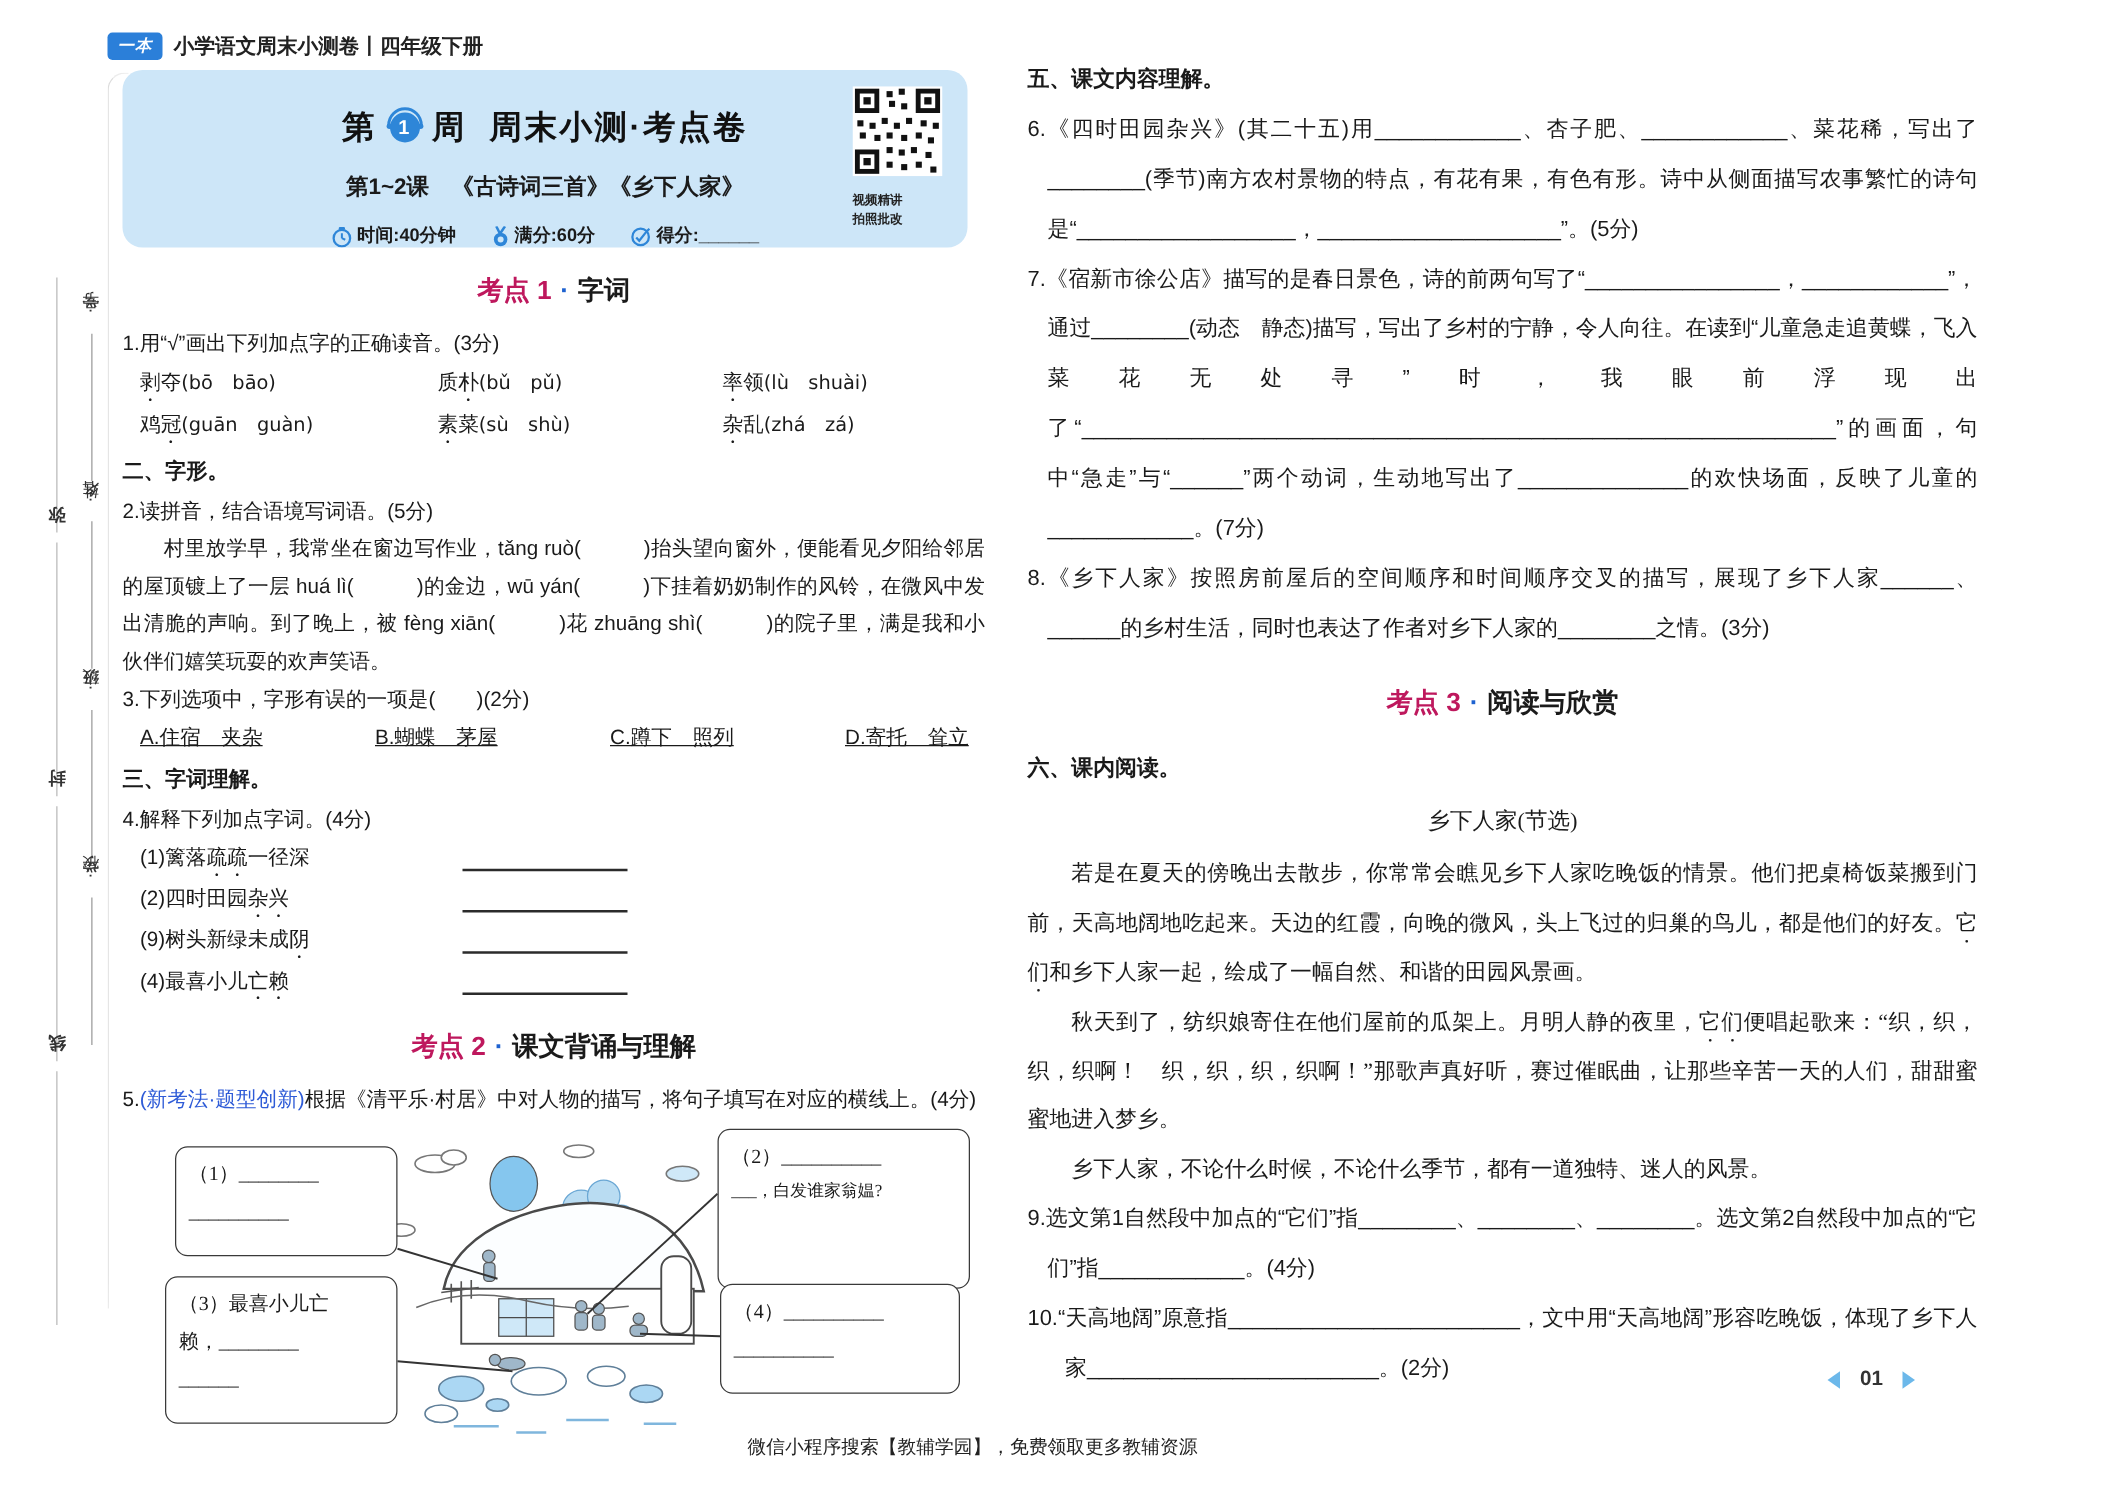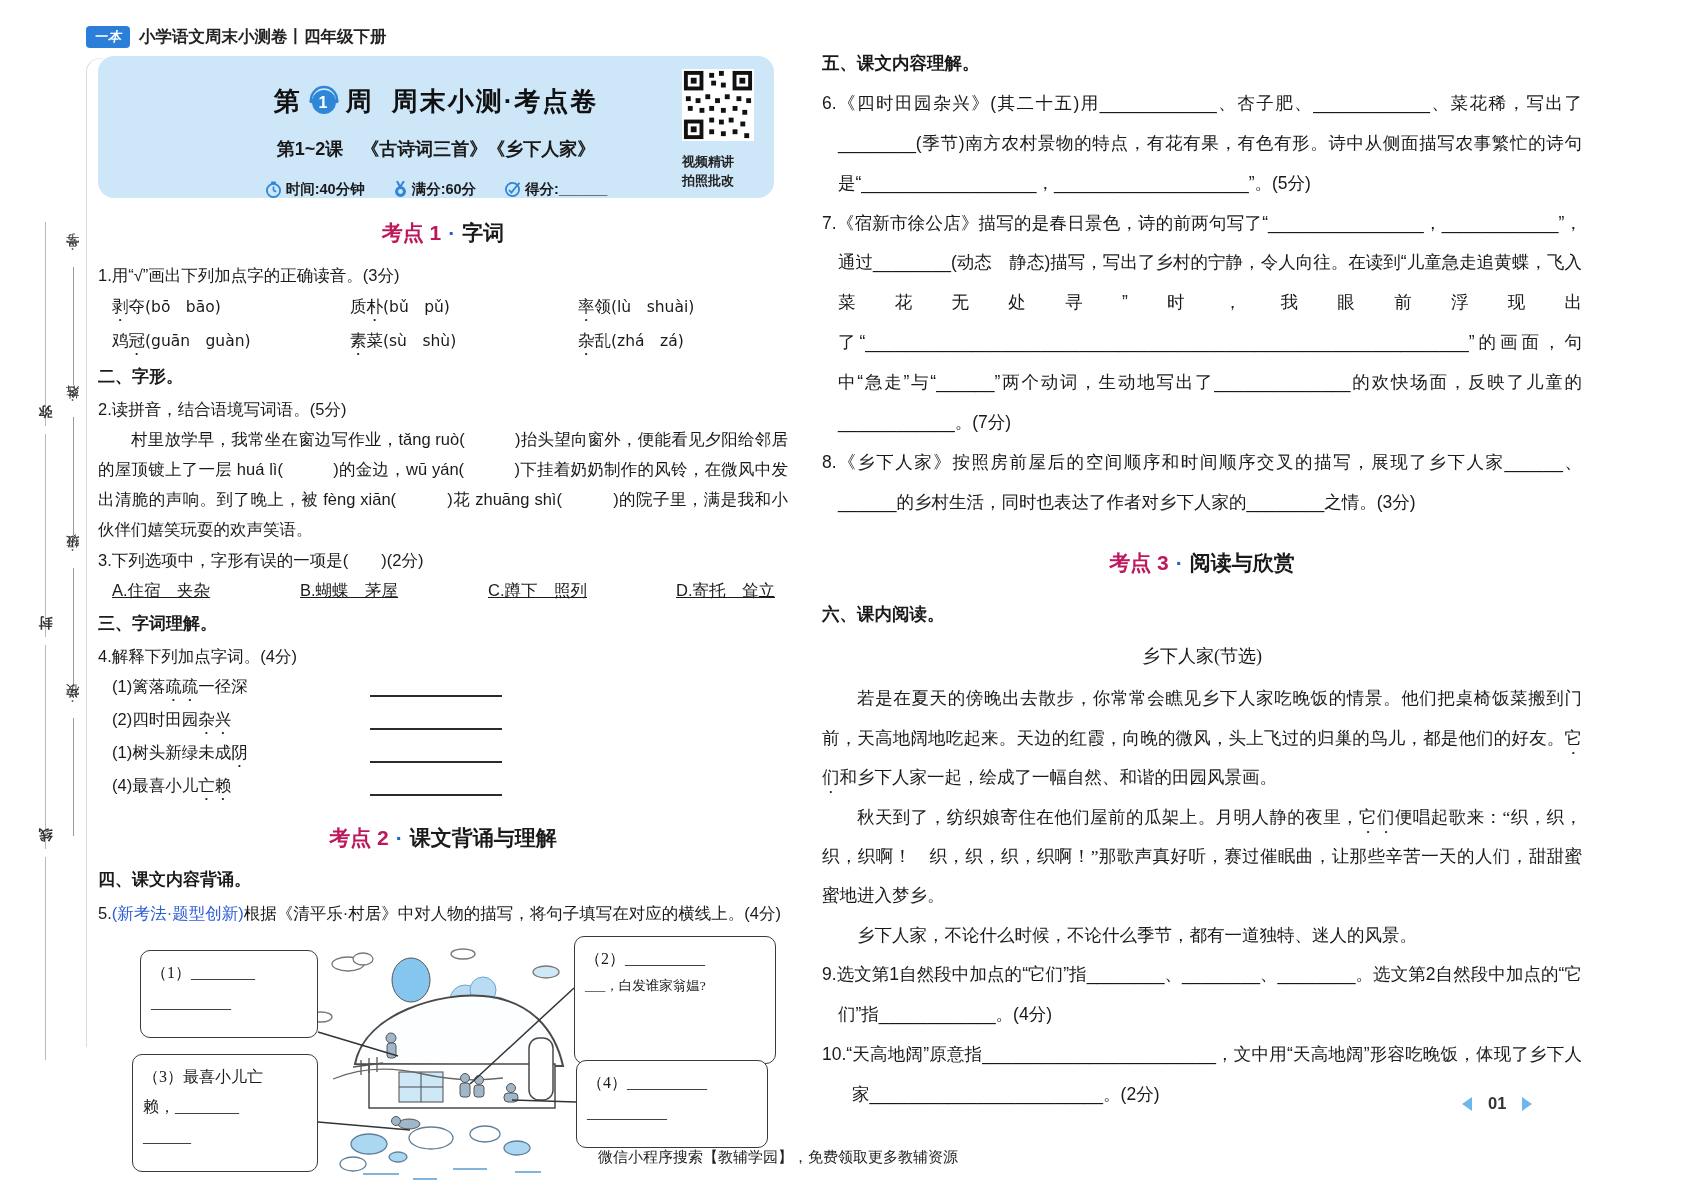--- a/index.html
+++ b/index.html
@@ -25,21 +25,21 @@
   .l-col{position:absolute;left:98px;top:56px;width:690px;font-size:16.5px;line-height:1.82;}
   .header-card{position:relative;width:676px;height:142px;background:#cde6f8;border-radius:16px;
                box-sizing:border-box;padding-top:22px;text-align:center;}
   .hc-title{font-size:26px;font-weight:800;letter-spacing:2px;color:#111;}
   .num-svg{vertical-align:-9px;margin:0 4px;}
   .hc-sub{margin-top:8px;font-size:18px;font-weight:700;}
   .hc-info{margin-top:10px;display:flex;justify-content:center;gap:28px;align-items:center;
            font-size:14.5px;font-weight:600;}
   .hc-info .itm{display:flex;align-items:center;gap:4px;}
   .qr-block{position:absolute;right:14px;top:13px;width:78px;text-align:left;}
-  .qr-cap{font-size:13px;line-height:1.45;font-weight:600;margin-top:3px;color:#222;}
+  .qr-cap{font-size:10px;line-height:1.45;font-weight:600;margin-top:3px;color:#222;}
   .kd{ text-align:center;font-size:21px;font-weight:800;margin:16px 0 8px;}
   .kd .b{color:#be185d;}
   .kd .s{color:#1e62d0;margin:0 7px;}
   .sec-h{font-weight:800;font-size:17px;margin-top:4px;}
   .stem{margin-top:1px;}
   .wrow{display:flex;margin:1px 0 0 14px;}
   .wrow .w{width:238px;}
   .wrow .w:nth-child(2){width:228px;}
   .wrow .w:nth-child(3){width:190px;}
   .py{font-family:"DejaVu Sans",sans-serif;font-size:15.5px;}
@@ -232,33 +232,32 @@
     <div class="stem">4.解释下列加点字词。(4分)</div>
     <div class="q4item">
         <span class="t"><span>(1)篱落</span><span class="em-dot">疏疏</span><span>一径深</span></span>
         <span class="write-line"></span>
       </div>
     <div class="q4item">
         <span class="t"><span>(2)四时田园</span><span class="em-dot">杂兴</span><span></span></span>
         <span class="write-line"></span>
       </div>
     <div class="q4item">
-        <span class="t"><span>(1)树头新绿未成</span><span class="em-dot">阴</span><span></span></span>
+        <span class="t"><span>(9)树头新绿未成</span><span class="em-dot">阴</span><span></span></span>
         <span class="write-line"></span>
       </div>
     <div class="q4item">
         <span class="t"><span>(4)最喜小儿</span><span class="em-dot">亡赖</span><span></span></span>
         <span class="write-line"></span>
       </div>
 
     <div class="kd">
       <span class="b">考点 2</span><span class="s">·</span><span>课文背诵与理解</span>
     </div>
 
-    <div class="sec-h">四、课文内容背诵。</div>
     <div class="q5line">
       <span>5.</span><span class="blue-tag">(新考法·题型创新)</span><span>根据《清平乐·村居》中对人物的描写，将句子填写在对应的横线上。(4分)</span>
     </div>
 
     <div class="illu">
       <svg class="conn" width="692" height="258">
         <g stroke="#333" stroke-width="1.5">
           <line x1="220" y1="96" x2="300" y2="120"></line>
           <line x1="476" y1="52" x2="372" y2="148"></line>
           <line x1="220" y1="186" x2="312" y2="194"></line>

